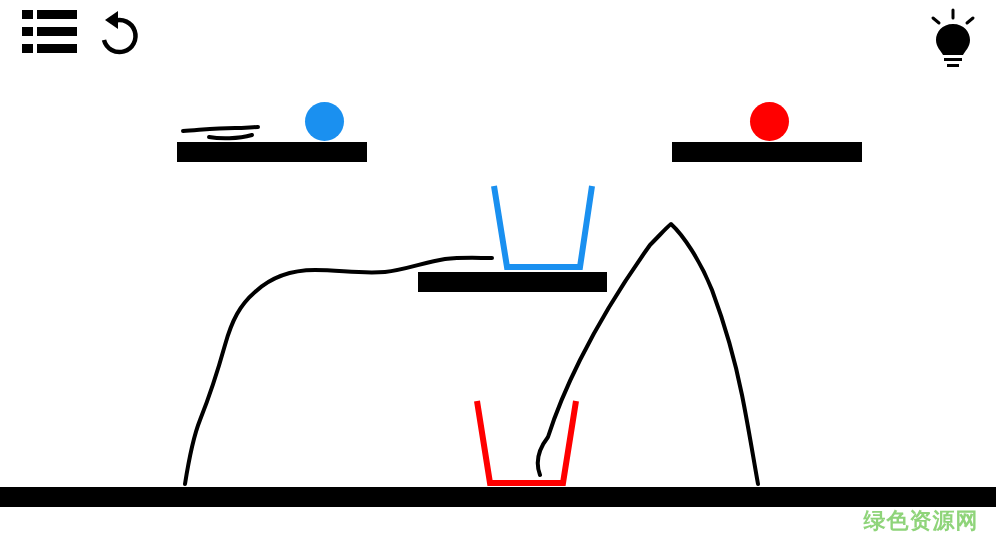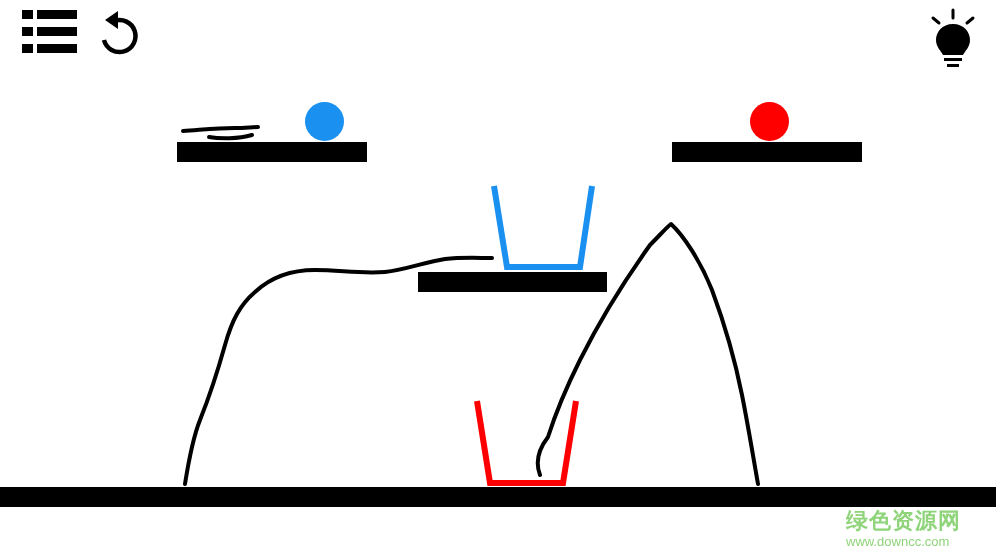--- a/index.html
+++ b/index.html
@@ -8,21 +8,21 @@
       background: #ffffff; position: relative;
       font-family: "Liberation Sans", sans-serif;
     }
     .stage { position: absolute; left: 0; top: 0; width: 996px; height: 560px; }
     .abs { position: absolute; }
     .platform { position: absolute; background: #000000; }
     .ball { position: absolute; border-radius: 50%; }
     .icon-btn { position: absolute; cursor: pointer; }
     .watermark {
       position: absolute; left: 846px; top: 508px; width: 150px;
-      color: #8fd47a;
+      text-align: center; color: #8fd47a;
     }
     .wm-cn { font-size: 22px; font-weight: bold; letter-spacing: 1px; line-height: 26px; font-family: "DejaVu Sans", sans-serif; }
     .wm-url { font-size: 13px; line-height: 15px; font-family: "Liberation Sans", sans-serif; }
   </style>
 </head>
 <body>
 
 <div class="stage">
 
   <svg class="abs" style="left:0;top:0" width="996" height="560">
@@ -71,16 +71,15 @@
       <line x1="5" y1="10" x2="11" y2="15" stroke="#000" stroke-width="3" stroke-linecap="round"></line>
       <line x1="45" y1="10" x2="39" y2="15" stroke="#000" stroke-width="3" stroke-linecap="round"></line>
       <path d="M25,16 C14,16 8,24 8,32 C8,39 13,43 15,47 L35,47 C37,43 42,39 42,32 C42,24 36,16 25,16 Z" fill="#000"></path>
       <rect x="16" y="50" width="18" height="3" fill="#000"></rect>
       <rect x="19" y="56" width="12" height="3" fill="#000"></rect>
     </svg>
   </div>
 
   <div class="watermark">
     <div class="wm-cn">绿色资源网</div>
-    <div class="wm-url">www.downcc.com</div>
   </div>
 
 </div>
 
 </body></html>

